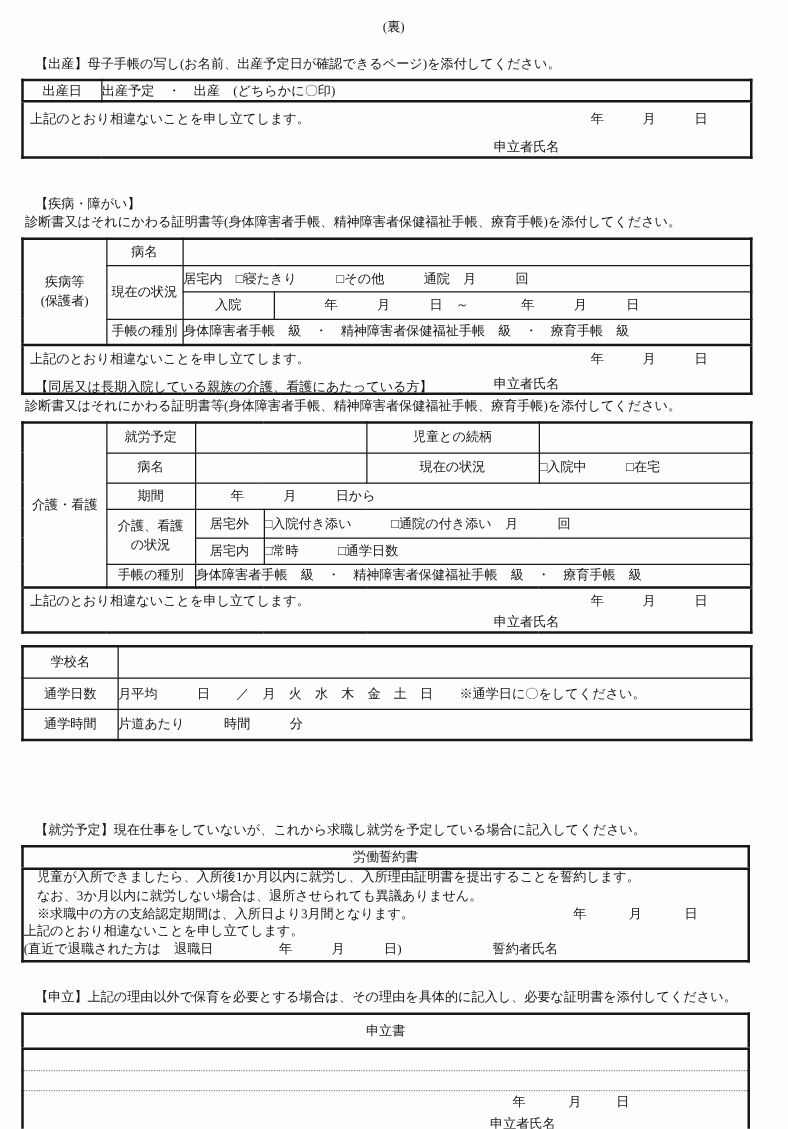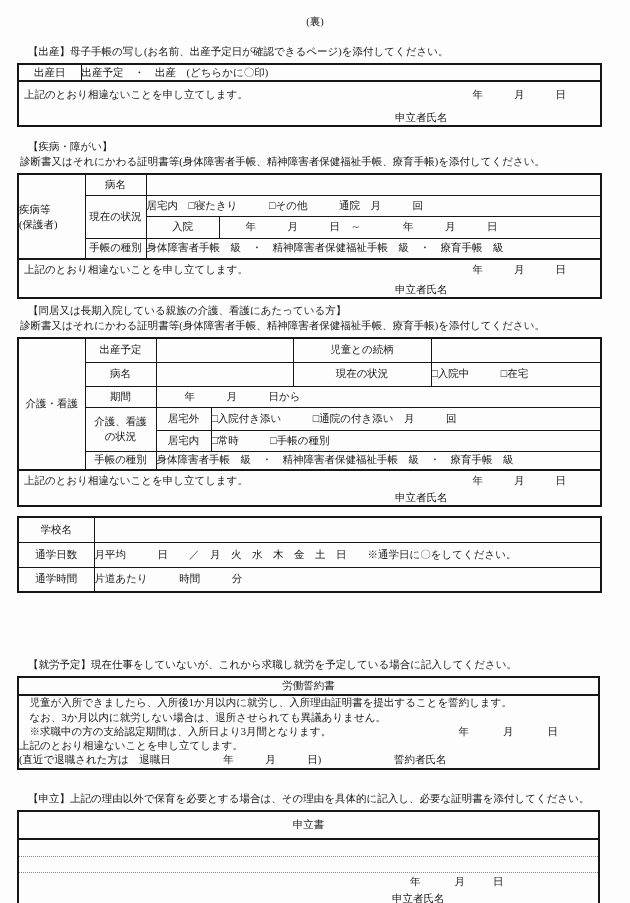--- a/index.html
+++ b/index.html
@@ -11,21 +11,21 @@
     color:#161616;
     font-size:10.5px;
     -webkit-font-smoothing:antialiased;
   }
   .page { position:relative; width:630px; height:903px; overflow:hidden; background:#fdfdfd; }
 
   .side-label { position:absolute; top:15px; left:0; width:100%; text-align:center; }
 
   .sec { position:absolute; left:17px; width:583px; }
   .sec-birth   { top:44px;  }
-  .sec-illness { top:139px; }
+  .sec-illness { top:156px; }
   .sec-care    { top:303px; }
   .sec-school  { top:512px; }
   .sec-work    { top:657px; }
   .sec-appeal  { top:791px; }
 
   .h   { padding-left:11px; white-space:nowrap; line-height:15px; }
   .sub { padding-left:3px;  white-space:nowrap; line-height:15px; }
 
   table.frm {
     border-collapse:collapse;
@@ -118,36 +118,36 @@
     <div class="sub">診断書又はそれにかわる証明書等(身体障害者手帳、精神障害者保健福祉手帳、療育手帳)を添付してください。</div>
     <table class="frm">
       <colgroup>
           <col style="width:67px">
           <col style="width:61px">
           <col style="width:73px">
           <col style="width:382px">
         </colgroup>
       <tbody>
           <tr>
-        <td rowspan="4" class="topv two-line" style="">
+        <td rowspan="4" class="topv two-line" style="text-align:center">
           <div>疾病等</div>
           <div>(保護者)</div>
         </td>
         <td class="lbl" style="height:21px">病名</td>
         <td colspan="2"></td>
       </tr>
       <tr>
         <td rowspan="2" class="lbl">現在の状況</td>
         <td colspan="2" class="val" style="height:21px">
           <span>居宅内</span>　<span>□寝たきり　　　□その他　　　通院　月　　　回</span>
         </td>
       </tr>
       <tr>
         <td class="lbl" style="height:22px">入院</td>
-        <td class="val" style="padding-left:26px">年　　　月　　　日　～　　　　年　　　月　　　日</td>
+        <td class="val" style="padding-left:40px">年　　　月　　　日　～　　　　年　　　月　　　日</td>
       </tr>
       <tr>
         <td class="lbl" style="height:21px">手帳の種別</td>
         <td colspan="2" class="val">身体障害者手帳　級　・　精神障害者保健福祉手帳　級　・　療育手帳　級</td>
       </tr>
       <tr>
         <td colspan="4" class="stm s2 thick-top" style="height:36px">
           <div class="st-line1">
             <span>上記のとおり相違ないことを申し立てします。</span>
             <span class="st-date"><span>年</span><span>月</span><span>日</span></span>
@@ -167,21 +167,21 @@
           <col style="width:67px">
           <col style="width:71px">
           <col style="width:55px">
           <col style="width:82px">
           <col style="width:138px">
           <col style="width:170px">
         </colgroup>
       <tbody>
           <tr>
         <td rowspan="6" class="topv" style="text-align:center">介護・看護</td>
-        <td class="lbl" style="height:24px">出産予定</td>
+        <td class="lbl" style="height:24px">就労予定</td>
         <td colspan="2"></td>
         <td class="lbl">児童との続柄</td>
         <td></td>
       </tr>
       <tr>
         <td class="lbl" style="height:24px">病名</td>
         <td colspan="2"></td>
         <td class="lbl">現在の状況</td>
         <td class="val">□入院中　　　□在宅</td>
       </tr>
@@ -192,21 +192,21 @@
       <tr>
         <td rowspan="2" class="lbl two-line">
           <div>介護、看護</div>
           <div>の状況</div>
         </td>
         <td class="lbl" style="height:23px">居宅外</td>
         <td colspan="3" class="val">□入院付き添い　　　□通院の付き添い　月　　　回</td>
       </tr>
       <tr>
         <td class="lbl" style="height:21px">居宅内</td>
-        <td colspan="3" class="val">□常時　　　□手帳の種別</td>
+        <td colspan="3" class="val">□常時　　　□通学日数</td>
       </tr>
       <tr>
         <td class="lbl" style="height:19px">手帳の種別</td>
         <td colspan="4" class="val">身体障害者手帳　級　・　精神障害者保健福祉手帳　級　・　療育手帳　級</td>
       </tr>
       <tr>
         <td colspan="6" class="stm s3 thick-top" style="height:33px">
           <div class="st-line1">
             <span>上記のとおり相違ないことを申し立てします。</span>
             <span class="st-date"><span>年</span><span>月</span><span>日</span></span>

